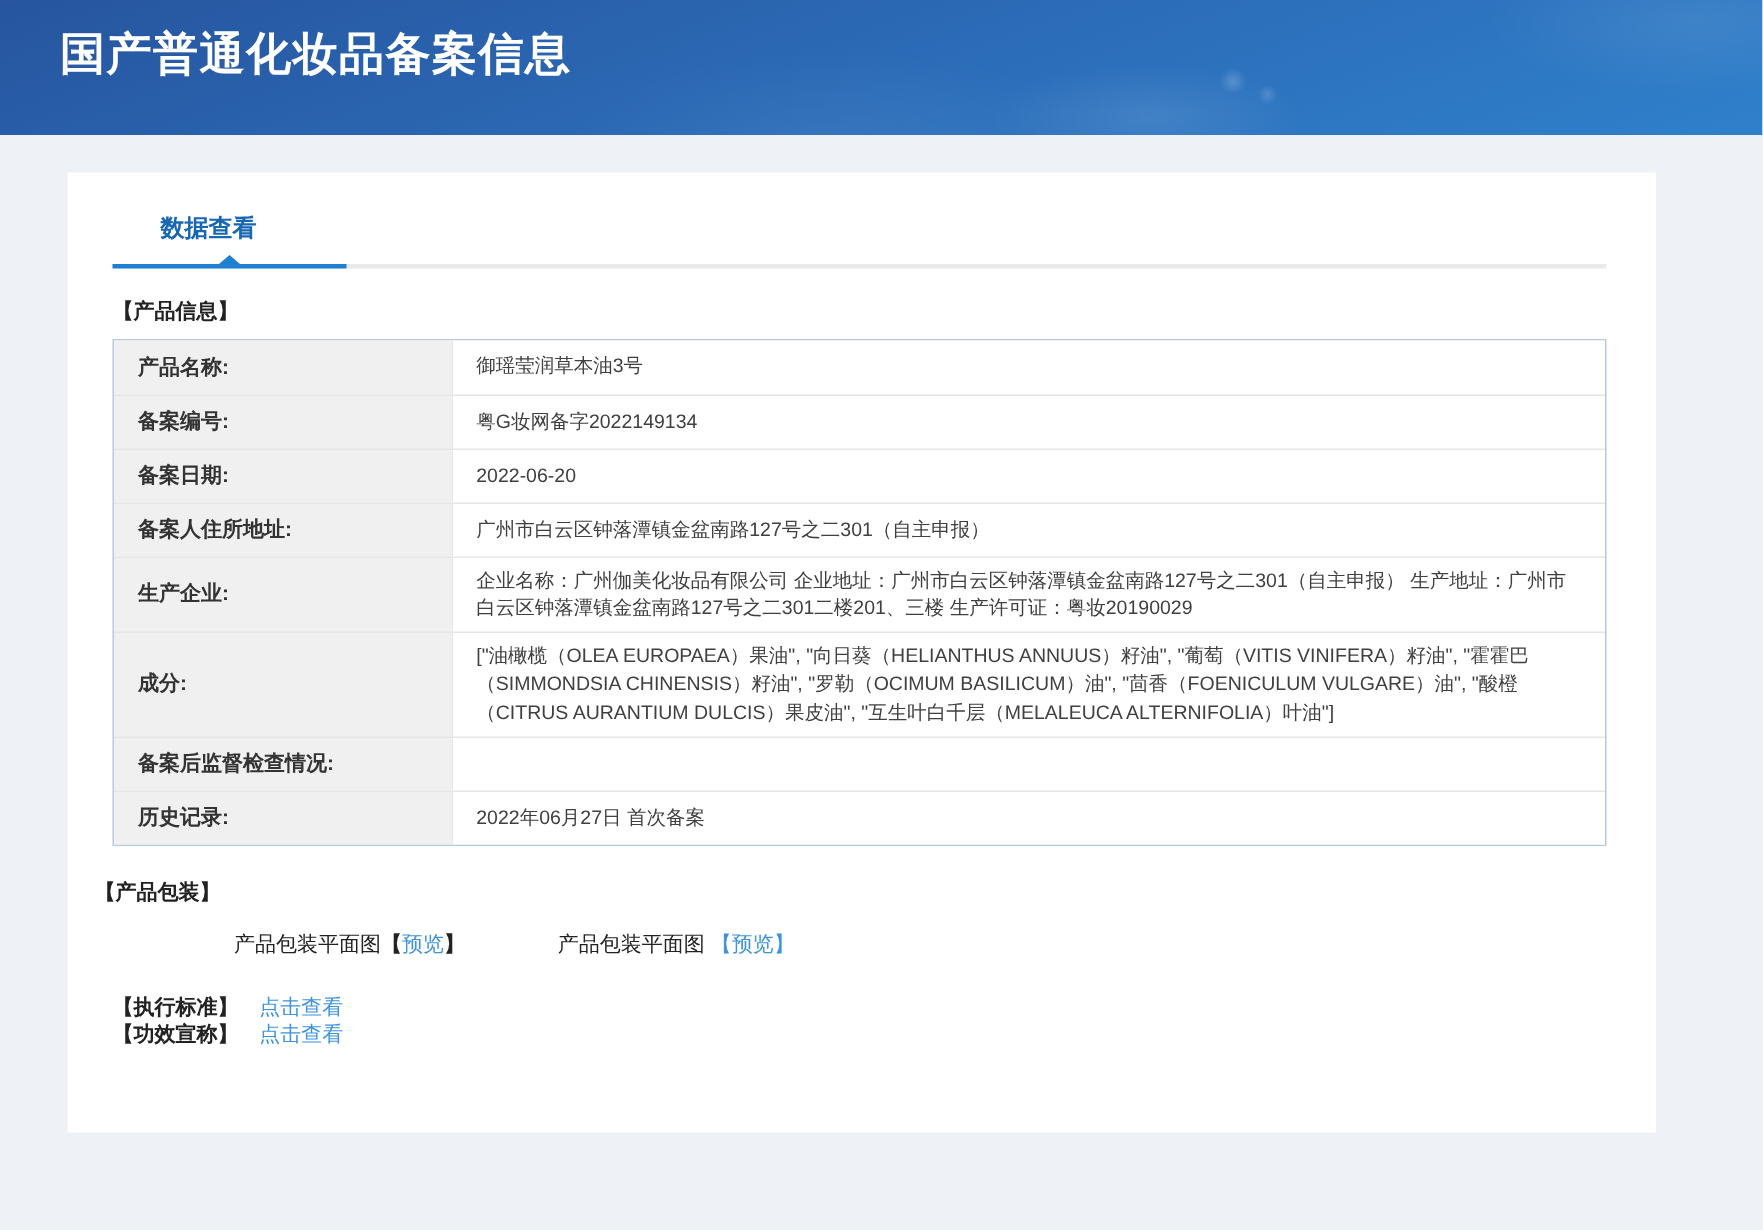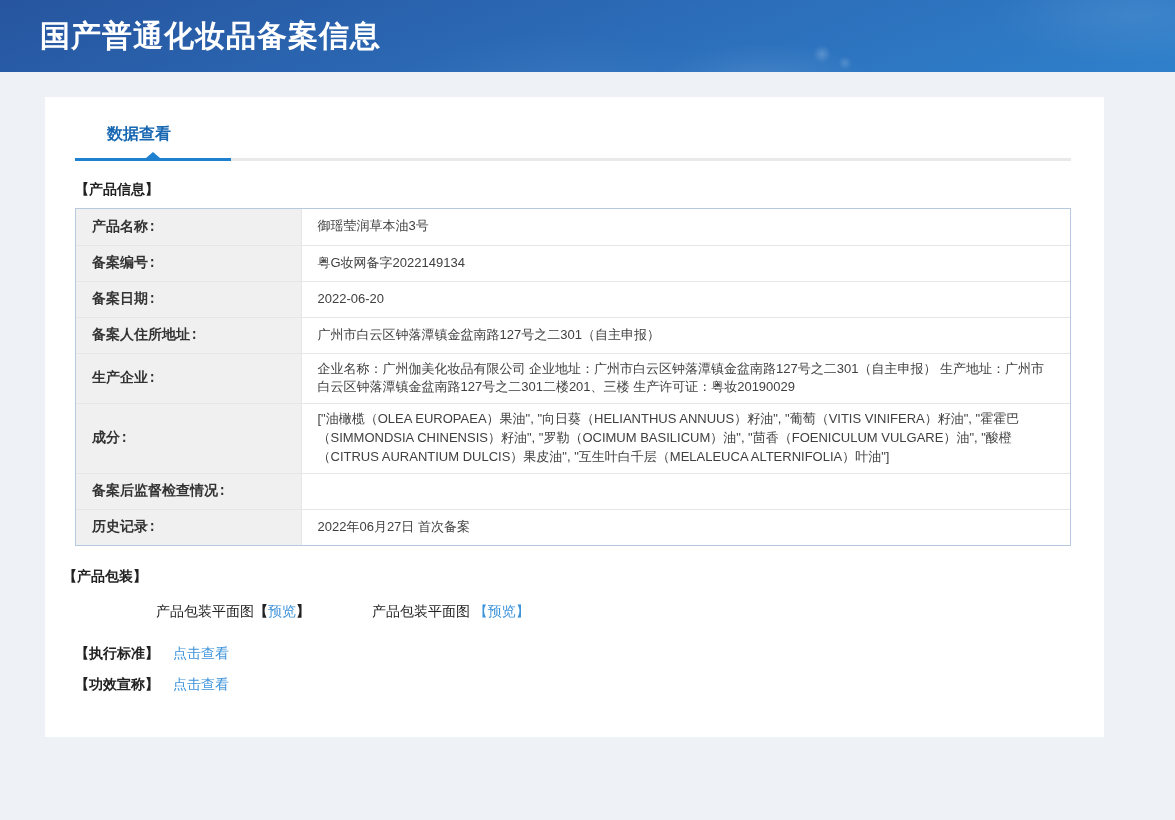--- a/index.html
+++ b/index.html
@@ -5,21 +5,21 @@
   * { margin: 0; padding: 0; box-sizing: border-box; }
   html, body {
     width: 1175px; height: 820px;
     background: #eef1f6;
     font-family: "Liberation Sans", "DejaVu Sans", sans-serif;
     overflow: hidden;
   }
   
   .banner {
     position: relative;
-    height: 72px;
+    height: 90px;
     background:
       radial-gradient(ellipse 150px 50px at 765px 78px, rgba(255,255,255,0.10), rgba(255,255,255,0) 70%),
       radial-gradient(circle 12px at 822px 54px, rgba(255,255,255,0.20), rgba(255,255,255,0) 75%),
       radial-gradient(circle 9px  at 845px 63px, rgba(255,255,255,0.16), rgba(255,255,255,0) 75%),
       radial-gradient(ellipse 200px 70px at 1130px 15px, rgba(255,255,255,0.08), rgba(255,255,255,0) 70%),
       radial-gradient(ellipse 260px 90px at 560px 95px, rgba(255,255,255,0.05), rgba(255,255,255,0) 70%),
       linear-gradient(160deg, #27559f 0%, #2c6db9 55%, #2f80cb 100%);
     overflow: hidden;
   }
   .banner h1 {
@@ -70,38 +70,37 @@
   table.info-table tr { height: 36px; }
   table.info-table tr.tall-2 { height: 48px; }
   table.info-table tr.tall-3 { height: 50px; }
   table.info-table td { border-top: 1px solid #e6e6e6; vertical-align: middle; }
   table.info-table tr:first-child td { border-top: none; }
   td.label-cell {
     width: 225px; background: #f0f0f0;
     border-right: 1px solid #e6e6e6;
     font-size: 14px; font-weight: bold; color: #333;
     padding: 6px 8px 6px 16px;
-    font-family: Liberation Mono, monospace;
   }
   td.value-cell {
     background: #ffffff;
     font-size: 13px; color: #404040;
     padding: 6px 14px 6px 16px;
     line-height: 1.45;
   }
   
   .pkg-title { margin: 22px 0 0 18px; }
   .pkg-line { margin: 17px 0 0 111px; font-size: 14px; color: #222; }
   .pkg-item { display: inline-block; }
   .pkg-item + .pkg-item { margin-left: 58px; }
   .pkg-item .bracket { font-weight: bold; color: #222; }
   .pkg-item.blue-brackets .bracket { color: #3e93da; font-weight: normal; }
   a.link { color: #3e93da; text-decoration: none; cursor: pointer; }
   .std-line { margin: 24px 0 0 30px; font-size: 14px; }
-  .std-line + .std-line { margin-top: 13px; }
+  .std-line + .std-line { margin-top: 0; }
   .std-line .section-title { display: inline; }
   .std-line a.link { margin-left: 10px; }
 </style>
 </head>
 <body>
 
 <div class="banner">
   <h1>国产普通化妆品备案信息</h1>
 </div>
 

